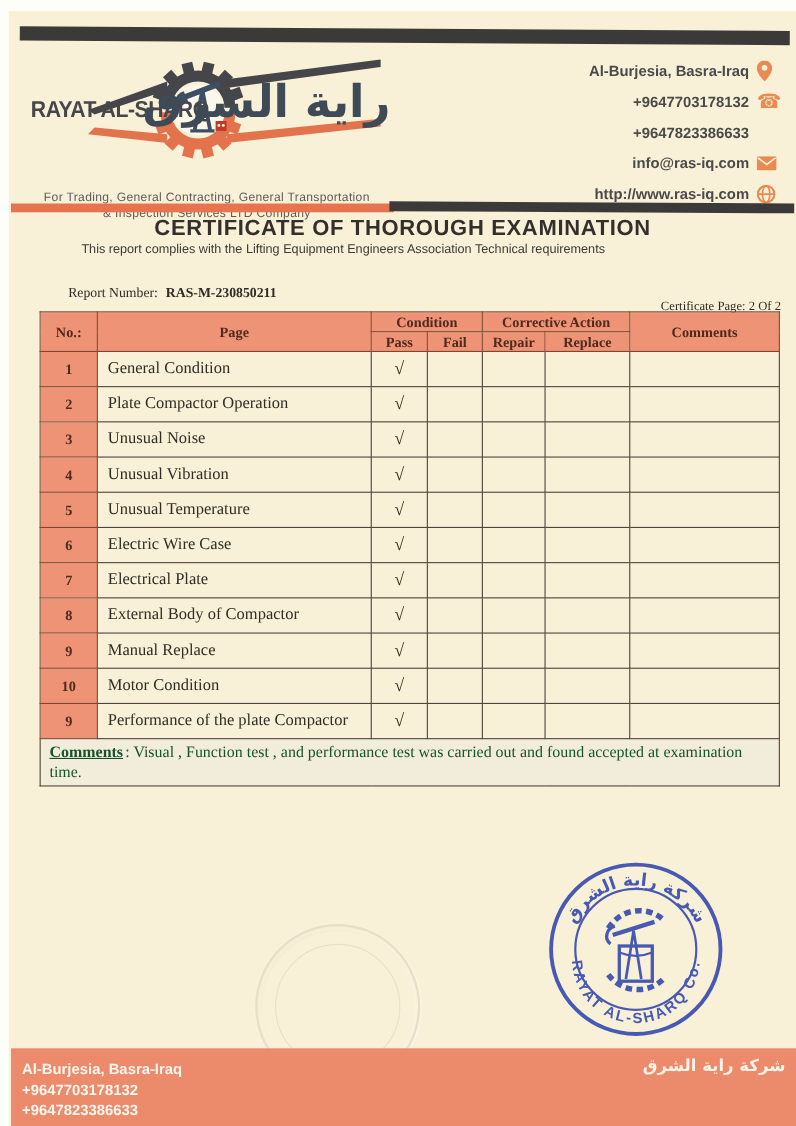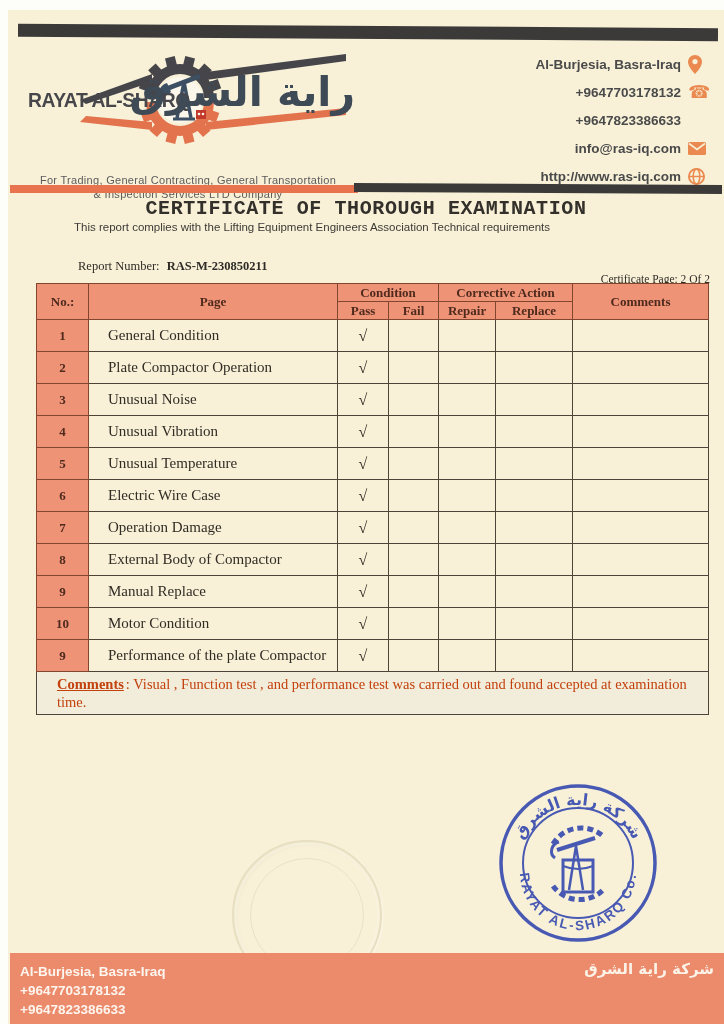--- a/index.html
+++ b/index.html
@@ -37,46 +37,46 @@
   .contact-ico svg { display: block; }
   .phone-glyph { font-size: 18px; color: #ea8a50; line-height: 18px; }
 
   
   .divider { position: absolute; left: 2px; top: 174px; width: 712px; height: 9px; }
   .divider .seg-orange { position: absolute; left: 0; top: 1px; width: 348px; height: 8px; background: #e8744f; }
   .divider .seg-dark { position: absolute; left: 344px; top: 0; width: 368px; height: 9px; background: #3b3a38; transform: rotate(0.3deg); }
 
   
   .cert-title { position: absolute; left: 0; top: 187px; width: 716px; text-align: center;
-                font-family: Liberation Mono, monospace; font-weight: 600; font-size: 20px;
+                font-family: Liberation Sans, sans-serif; font-weight: 600; font-size: 20px;
                 letter-spacing: 0.6px; color: #33302b; }
   .cert-subtitle { position: absolute; left: 0; top: 211px; width: 608px; text-align: center;
                    font-size: 11.5px; color: #3c3a36; }
 
   .report-line { position: absolute; left: 54px; top: 249px;
-                 font-family: "Liberation Serif", serif; font-size: 12.5px; color: #2f2b26; margin-left: 16px; }
+                 font-family: "Liberation Serif", serif; font-size: 12.5px; color: #2f2b26; }
   .report-line b { margin-left: 4px; }
   .cert-page { position: absolute; right: 14px; top: 263px;
                font-family: "Liberation Serif", serif; font-size: 11.5px; color: #2f2b26; }
 
   
   .exam-table { position: absolute; left: 28px; top: 273px; border-collapse: collapse;
                 table-layout: fixed; width: 672px;
                 font-family: "Liberation Serif", serif; }
   .exam-table th, .exam-table td { border: 1px solid #4e443a; overflow: hidden; }
   .exam-table thead th { background: #ef9377; color: #4f2a1d; font-size: 13px;
                          font-weight: bold; height: 18px; border-color: #82462f;
                          padding: 0 2px; }
   .exam-table td.num { background: #ef9377; color: #4f2a1d; font-size: 13px;
                        font-weight: bold; text-align: center; border-color: #82462f; }
   .exam-table tbody td { height: 32px; font-size: 15px; color: #312c24; }
-  .exam-table td.item { padding-left: 19px; }
+  .exam-table td.item { padding-left: 9px; }
   .exam-table td.chk { text-align: center; font-size: 16px; }
   .exam-table tr.comments-row td { height: 42px; background: #f2ecdb; vertical-align: top;
-                                   padding: 3px 20px; font-size: 14.5px; color: #c2410c;
+                                   padding: 3px 8px; font-size: 14.5px; color: #14532d;
                                    line-height: 18px; }
   .comments-label { font-weight: bold; text-decoration: underline; margin-right: 2px; }
 
   
   .stamp { position: absolute; left: 489px; top: 772px; width: 162px; height: 162px;
            opacity: 0.92; }
   .emboss-seal { position: absolute; left: 224px; top: 830px; width: 150px; height: 150px;
                  border-radius: 50%; border: 2px solid rgba(195,180,140,0.45);
                  box-shadow: inset 0 0 0 3px rgba(252,248,235,0.5),
                              inset 2px 2px 4px rgba(180,165,125,0.25),
@@ -282,21 +282,21 @@
         <td class="num">6</td>
         <td class="item">Electric Wire Case</td>
         <td class="chk">√</td>
         <td class="chk"></td>
         <td class="chk"></td>
         <td class="chk"></td>
         <td class="chk"></td>
       </tr>
       <tr>
         <td class="num">7</td>
-        <td class="item">Operation Damage</td>
+        <td class="item">Electrical Plate</td>
         <td class="chk">√</td>
         <td class="chk"></td>
         <td class="chk"></td>
         <td class="chk"></td>
         <td class="chk"></td>
       </tr>
       <tr>
         <td class="num">8</td>
         <td class="item">External Body of Compactor</td>
         <td class="chk">√</td>

